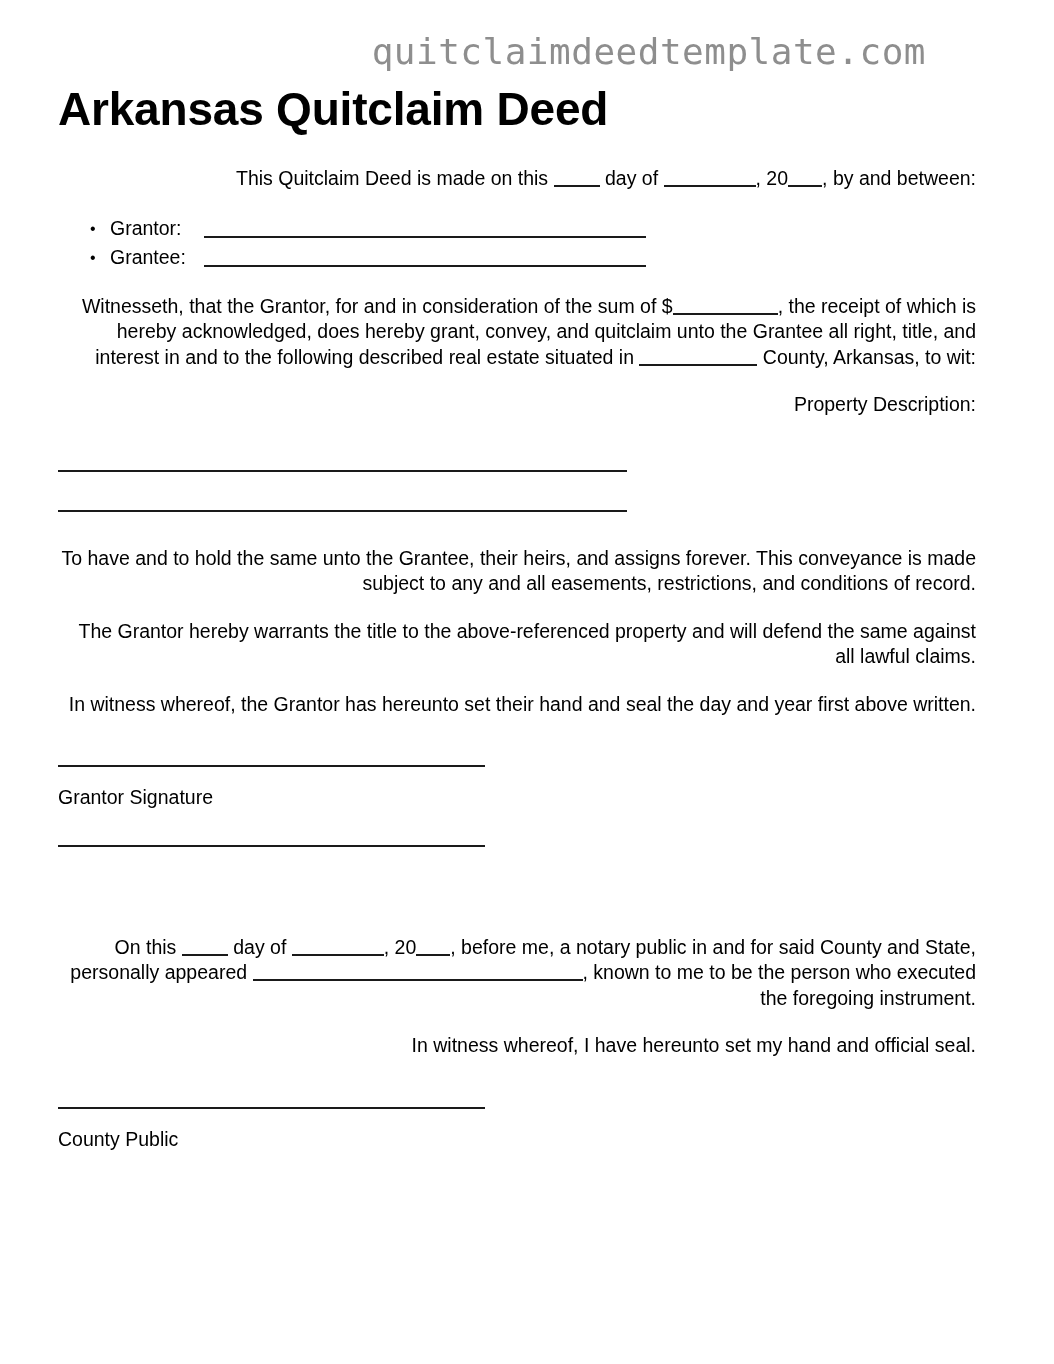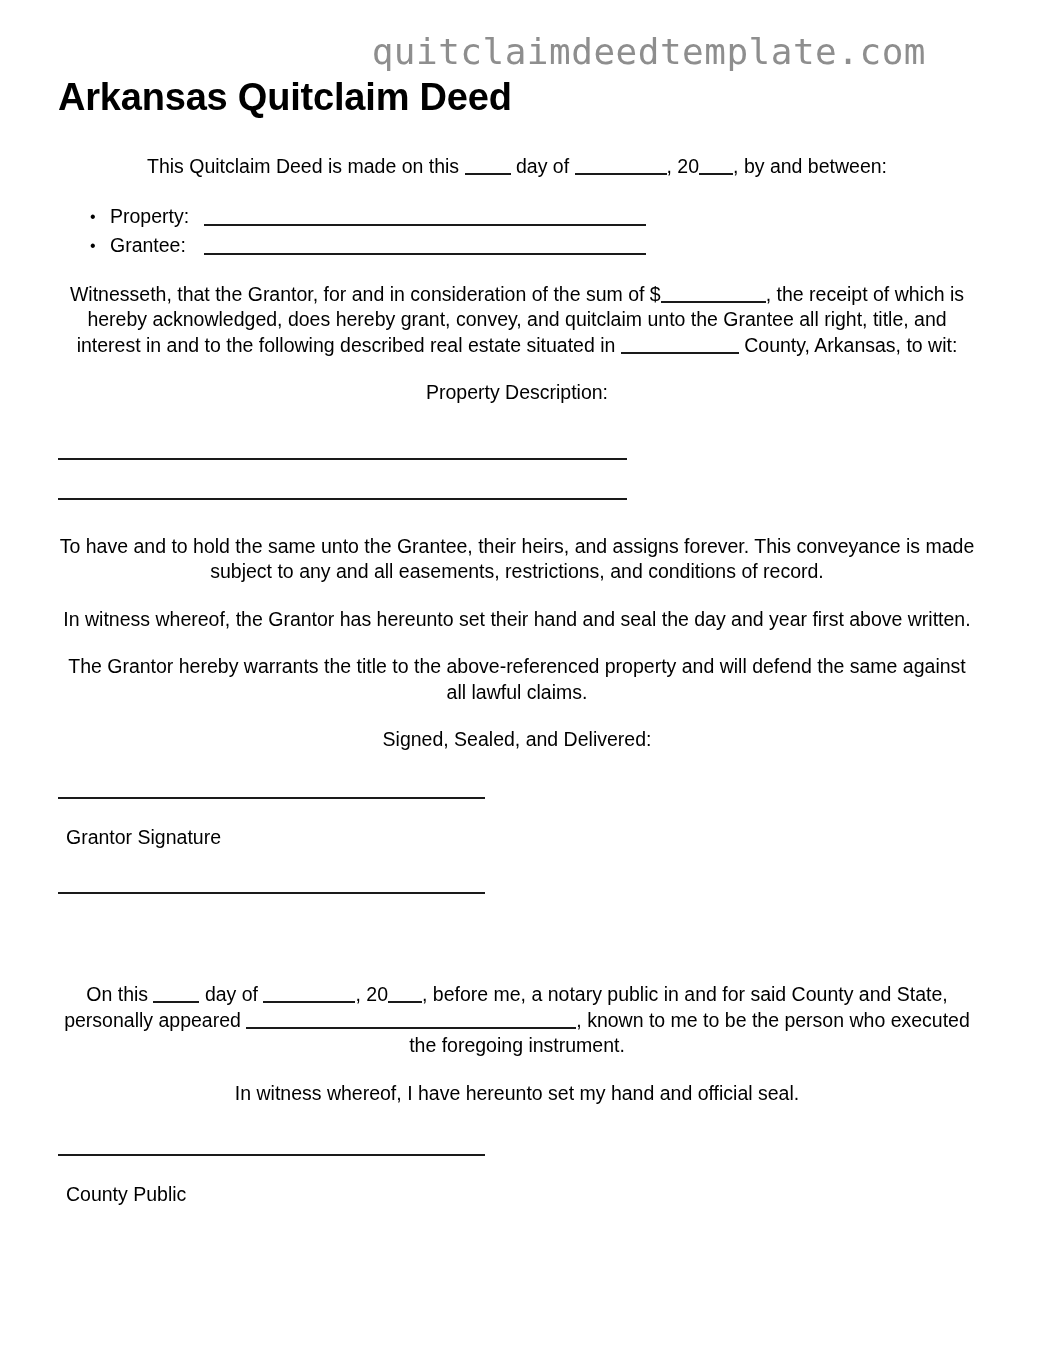--- a/index.html
+++ b/index.html
@@ -40,32 +40,32 @@
 
   
   .content {
     position: absolute;
     left: 58px;
     top: 74px;
     width: 918px;
   }
 
   h1.doc-title {
-    font-size: 38px;
+    font-size: 46px;
     line-height: 46px;
     font-weight: bold;
-    margin: 0 0 34px 0;
+    margin: 12px 0 34px 0;
     letter-spacing: -0.2px;
   }
 
   p.para {
     font-size: 19.5px;
     line-height: 25.5px;
     margin: 0 0 22px 0;
-    text-align: center;
+    text-align: right;
   }
 
   p.para.tight { margin-bottom: 18px; }
 
   ul.parties {
     list-style: none;
     margin: 0 0 22px 0;
     padding: 0;
   }
   ul.parties li {
@@ -105,21 +105,21 @@
   .spacer-18 { height: 18px; }
   .spacer-22 { height: 22px; }
   .spacer-26 { height: 26px; }
   .spacer-30 { height: 30px; }
   .spacer-34 { height: 34px; }
   .spacer-38 { height: 38px; }
 
   .caption {
     font-size: 19.5px;
     line-height: 25.5px;
-    margin: 8px;
+    margin: 0;
   }
 
   .blank-sm { display: inline-block; width: 46px; border-bottom: 2px solid #1a1a1a; height: 14px; vertical-align: -2px; }
   .blank-md { display: inline-block; width: 92px; border-bottom: 2px solid #1a1a1a; height: 14px; vertical-align: -2px; }
   .blank-xs { display: inline-block; width: 34px; border-bottom: 2px solid #1a1a1a; height: 14px; vertical-align: -2px; }
   .blank-county { display: inline-block; width: 118px; border-bottom: 2px solid #1a1a1a; height: 14px; vertical-align: -2px; }
   .blank-money { display: inline-block; width: 105px; border-bottom: 2px solid #1a1a1a; height: 14px; vertical-align: -2px; }
   .blank-long { display: inline-block; width: 330px; border-bottom: 2px solid #1a1a1a; height: 14px; vertical-align: -2px; }
   .blank-countyof { display: inline-block; width: 186px; border-bottom: 2px solid #1a1a1a; height: 14px; vertical-align: -2px; }
 </style>
@@ -137,21 +137,21 @@
     <p class="para">
       <span>This Quitclaim Deed is made on this</span>
       <span class="blank-sm"></span>
       <span>day of</span>
       <span class="blank-md"></span><span>, 20</span><span class="blank-xs"></span><span>, by and between:</span>
     </p>
 
     <ul class="parties">
       <li>
         <span class="bullet">•</span>
-        <span class="pty-label">Property:</span><span class="fill-line"></span>
+        <span class="pty-label">Grantor:</span><span class="fill-line"></span>
       </li>
       <li>
         <span class="bullet">•</span>
         <span class="pty-label">Grantee:</span><span class="fill-line"></span>
       </li>
     </ul>
 
     <p class="para">
       <span>Witnesseth, that the Grantor, for and in consideration of the sum of $</span><span class="blank-money"></span><span>, the receipt of which is hereby acknowledged, does hereby grant, convey, and quitclaim unto the Grantee all right, title, and interest in and to the following described real estate situated in</span>
       <span class="blank-county"></span>
@@ -161,25 +161,24 @@
     <p class="para">Property Description:</p>
 
     <div class="spacer-30"></div>
     <div class="rule rule-prop"></div>
     <div class="spacer-38"></div>
     <div class="rule rule-prop"></div>
     <div class="spacer-34"></div>
 
     <p class="para">To have and to hold the same unto the Grantee, their heirs, and assigns forever. This conveyance is made subject to any and all easements, restrictions, and conditions of record.</p>
 
+    <p class="para">The Grantor hereby warrants the title to the above-referenced property and will defend the same against all lawful claims.</p>
+
     <p class="para">In witness whereof, the Grantor has hereunto set their hand and seal the day and year first above written.</p>
 
-    <p class="para">The Grantor hereby warrants the title to the above-referenced property and will defend the same against all lawful claims.</p>
-
-    <p class="para tight">Signed, Sealed, and Delivered:</p>
 
     <div class="spacer-26"></div>
     <div class="rule rule-sig"></div>
     <div class="spacer-18"></div>
     <p class="caption">Grantor Signature</p>
 
     <div class="spacer-34"></div>
     <div class="rule rule-sig"></div>
     <div class="spacer-18"></div>
 

